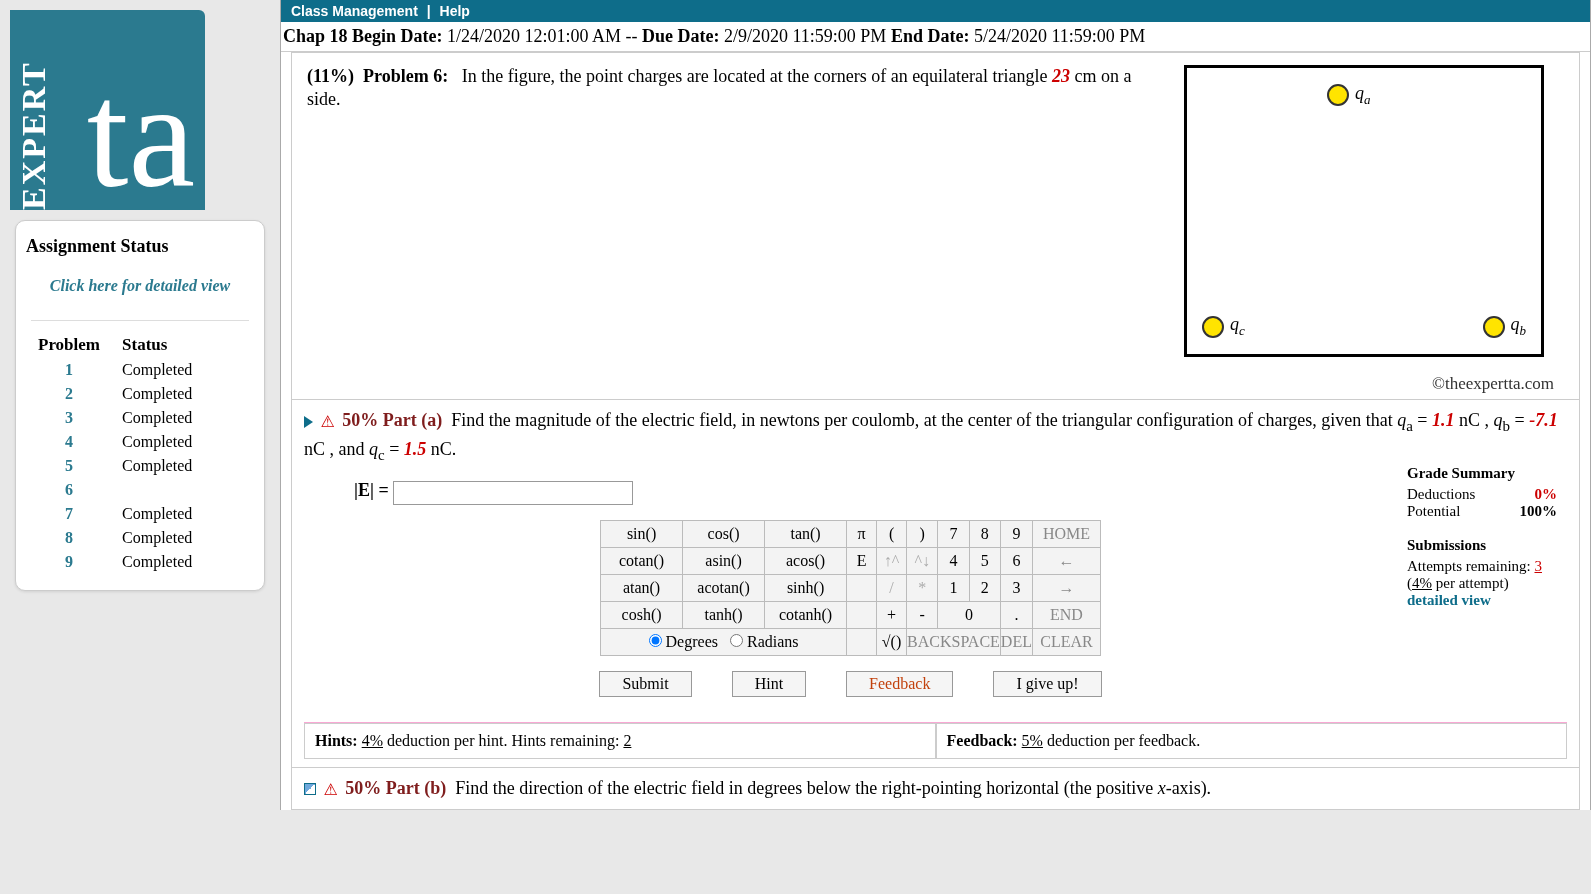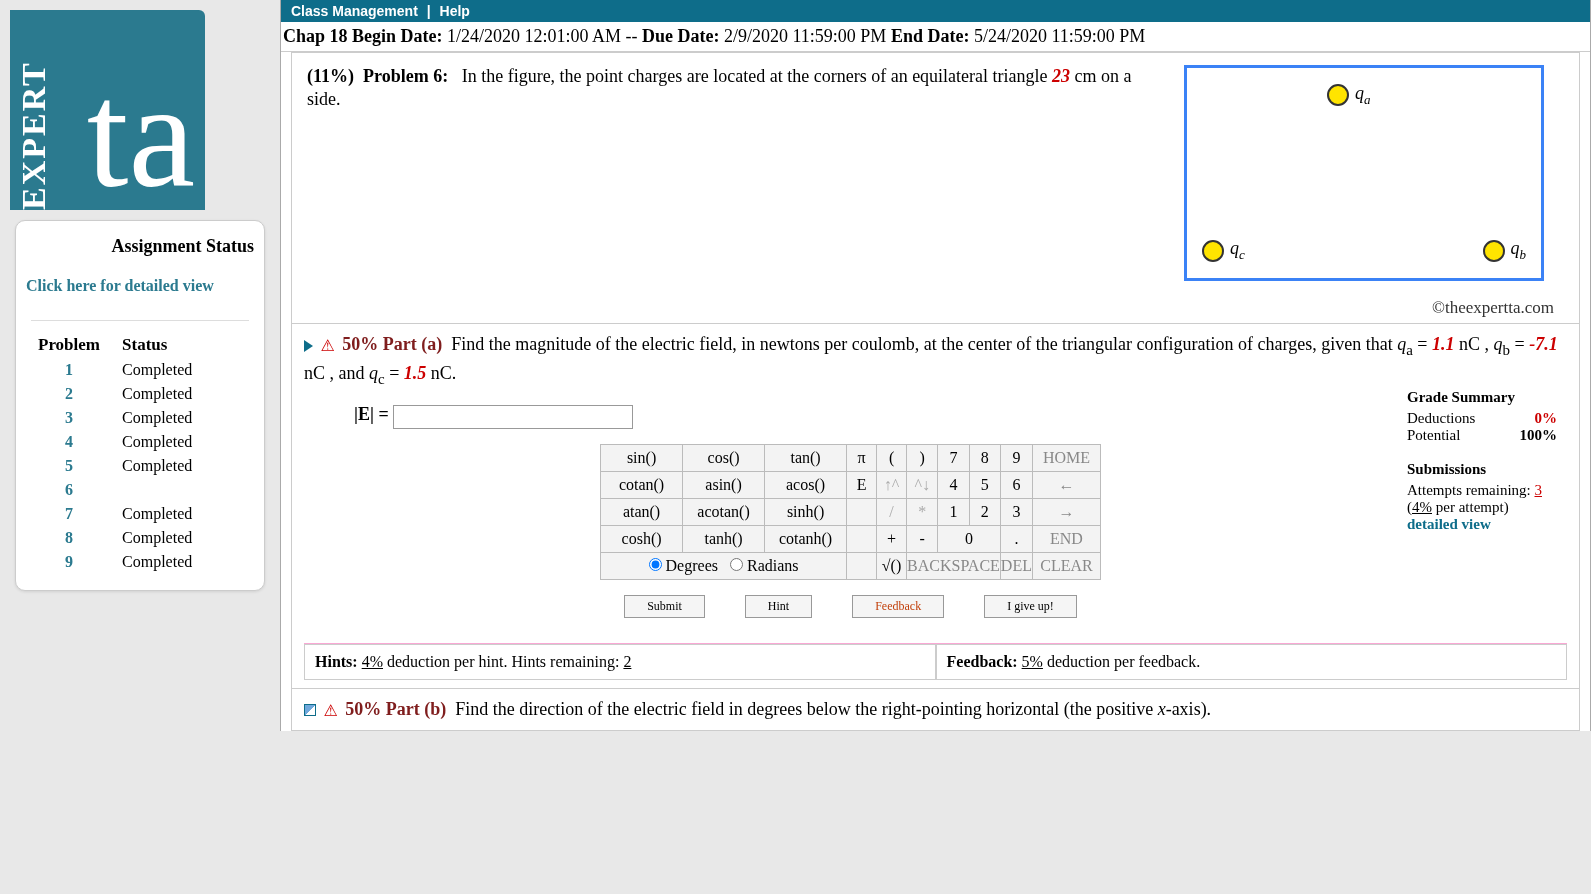--- a/index.html
+++ b/index.html
@@ -3,36 +3,36 @@
 <meta charset="utf-8">
 <style>
 * { box-sizing: border-box; margin: 0; padding: 0; }
 body { font-family: "Times New Roman", serif; font-size: 16px; background: #e8e8e8; }
 .page { display: flex; width: 1591px; margin: 0 auto; background: #e8e8e8; }
 .left-col { width: 280px; padding: 10px; }
 .logo { width: 195px; height: 200px; background: #2b7a8f; position: relative; margin-bottom: 10px; border-top-right-radius: 6px; }
 .logo-text { position: absolute; left: 0; top: 0; color: #fff; font-family: Georgia, serif; font-weight: bold; font-size: 34px; transform: rotate(-90deg); transform-origin: left top; top: 200px; left: 5px; letter-spacing: 2px; }
 .logo-ta { position: absolute; right: 10px; bottom: 0; color: #fff; font-size: 150px; font-family: Georgia, serif; line-height: 1; }
 .status-box { background: #fff; border: 1px solid #ccc; border-radius: 10px; padding: 15px 10px; margin: 5px; box-shadow: 0 1px 3px rgba(0,0,0,0.1); }
-.status-title { font-weight: bold; font-size: 18px; text-align: right; margin-bottom: 20px; }
-.detailed-link { color: #2b7a8f; font-weight: bold; text-align: left; display: block; margin: 15px auto 25px; cursor: pointer; }
+.status-title { font-weight: bold; font-size: 18px; text-align: left; margin-bottom: 20px; }
+.detailed-link { color: #2b7a8f; font-weight: bold; text-align: center; display: block; margin: 15px auto 25px; cursor: pointer; font-style: italic; }
 .status-hr { border: none; border-top: 1px solid #ddd; margin: 10px 5px; }
 .ps-header { font-weight: bold; font-size: 17px; margin-bottom: 8px; }
 .ps-table { width: 100%; }
 .ps-table td { padding: 2px 10px; }
 .ps-num { text-align: center; font-weight: bold; color: #2b7a8f; width: 60px; }
 .main-col { flex: 1; background: #fff; border-left: 1px solid #aaa; border-right: 1px solid #aaa; }
 .topbar { background: #0e6d8a; color: #fff; padding: 3px 10px; font-family: Arial, sans-serif; font-size: 14px; font-weight: bold; }
 .topbar span { margin-right: 5px; }
 .dates-bar { padding: 4px 2px; font-size: 18px; border-bottom: 1px solid #ccc; }
 .problem-box { border: 1px solid #ccc; margin: 0 10px; }
 .problem-head { padding: 12px 15px; display: flex; gap: 36px; }
 .problem-text { flex: 1; font-size: 18px; line-height: 1.3; }
 .red { color: #c00; font-weight: bold; font-style: italic; }
-.figure { width: 360px; height: 216px; border: 3px solid #3b82f6; position: relative; margin-right: 20px; }
+.figure { width: 360px; height: 292px; border: 3px solid #000000; position: relative; margin-right: 20px; }
 .charge { position: absolute; }
 .charge-circle { width: 22px; height: 22px; border-radius: 50%; background: #ffe400; border: 2px solid #333; display: inline-block; vertical-align: middle; }
 .charge-label { font-style: italic; font-size: 18px; vertical-align: middle; margin-left: 6px; }
 .charge sub { font-size: 13px; }
 .copyright { text-align: right; padding: 5px 25px; color: #333; font-size: 17px; }
 .part-box { border-top: 1px solid #ccc; padding: 8px 12px; }
 .part-header { font-size: 18px; line-height: 1.4; }
 .tri-icon { display: inline-block; width: 0; height: 0; border-left: 9px solid #0e6d8a; border-top: 6px solid transparent; border-bottom: 6px solid transparent; vertical-align: middle; margin-right: 3px; }
 .sq-icon { display: inline-block; width: 12px; height: 12px; background: linear-gradient(135deg,#6fa8dc 50%,#fff 50%); border: 1px solid #0e6d8a; vertical-align: middle; margin-right: 3px; }
 .warn-icon { display: inline-block; color: #c00; font-size: 16px; vertical-align: middle; margin-right: 3px; }
@@ -48,21 +48,21 @@
 .grade-link { color: #0e6d8a; font-weight: bold; cursor: pointer; }
 .ul { text-decoration: underline; }
 table.keypad { border-collapse: collapse; margin: 0 auto; }
 table.keypad td { border: 1px solid #bbb; background: #f3f3f3; text-align: center; font-size: 16px; height: 27px; cursor: pointer; }
 .fn { width: 82px; }
 .sym { width: 30px; background: #eaeaea; }
 .num { width: 30px; }
 .wide { width: 68px; font-size: 13px; color: #888; }
 .radio-row td { background: #eaeaea; }
 .action-row { text-align: center; padding: 15px 0; }
-.action-row button { font-family: inherit; font-size: 12px; padding: 3px 22px; margin: 0 18px; background: #f5f5f5; border: 1px solid #999; cursor: pointer; }
+.action-row button { font-family: inherit; font-size: 16px; padding: 3px 22px; margin: 0 18px; background: #f5f5f5; border: 1px solid #999; cursor: pointer; }
 .action-row button:disabled { color: #c2410c; }
 .hints-bar { display: flex; border-top: 1px solid #f9a8d4; }
 .hints-bar > div { flex: 1; border: 1px solid #ccc; padding: 8px 10px; font-size: 16px; }
 .partb { border-top: 1px solid #ccc; padding: 10px 12px; font-size: 18px; }
 </style>
 </head>
 <body>
 
 <div class="page">
   <div class="left-col">

